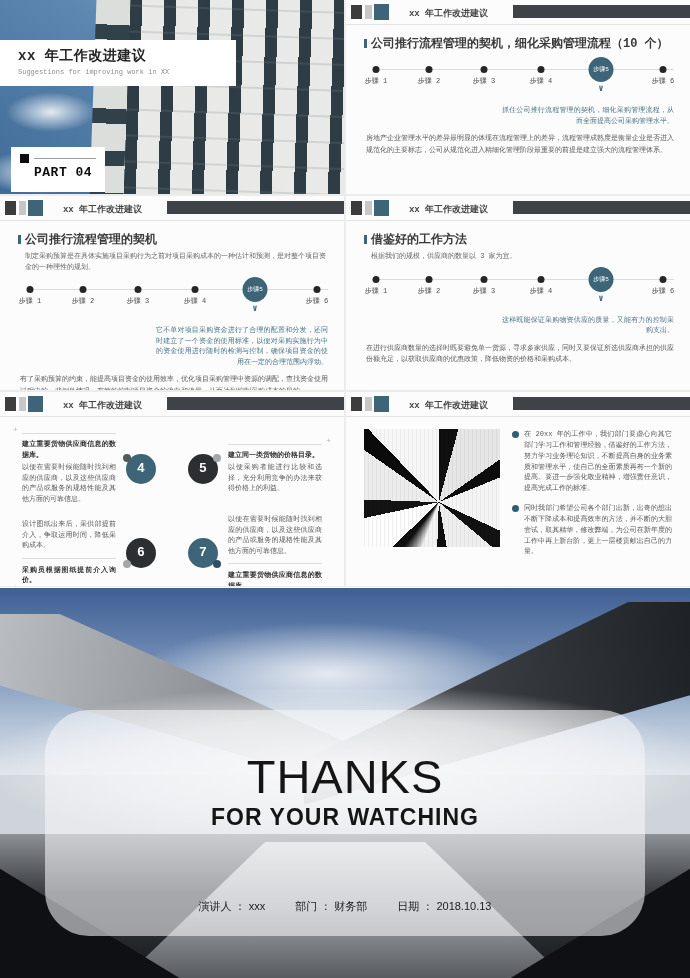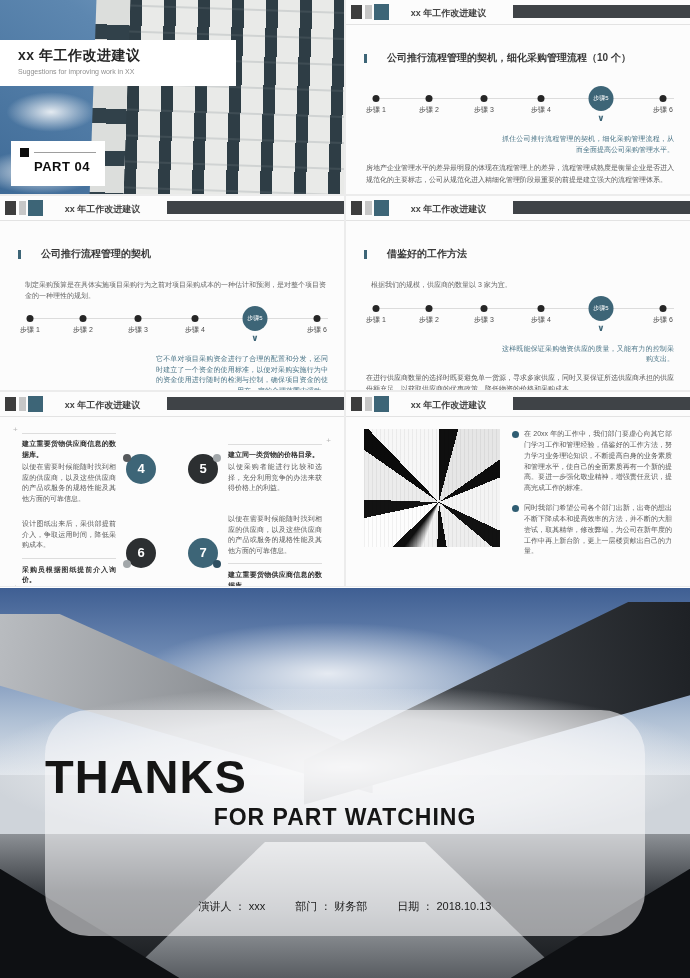--- a/index.html
+++ b/index.html
@@ -1,20 +1,20 @@
 <!DOCTYPE html>
 <html><head>
 <meta charset="utf-8">
 <style>
   html,body{margin:0;padding:0;background:#ffffff;}
   *{box-sizing:border-box;}
   body{font-family:"Liberation Sans","DejaVu Sans",sans-serif;}
   .page{width:690px;height:978px;background:#fff;position:relative;}
   .grid{display:grid;grid-template-columns:344px 344px;grid-auto-rows:194px;gap:2px;}
-  .slide{position:relative;background:#fcfcfc;overflow:hidden;outline:1px solid #ececec;}
+  .slide{position:relative;background:#fcfcfc;overflow:hidden;outline:1px solid #ececec;font-family:Liberation Mono, monospace;}
   
   .content::before{content:"";position:absolute;right:0;top:26px;width:62%;height:58%;
     background-image:radial-gradient(#dedede 0.5px,transparent 0.6px);background-size:4px 4px;opacity:.55;}
 
   
   .hdr{position:relative;height:25px;border-bottom:1px solid #e3e3e3;}
   .sq1{position:absolute;left:5px;top:5px;width:11px;height:14px;background:#3d3d3d;}
   .sq2{position:absolute;left:19px;top:5px;width:7px;height:14px;background:#c7c7c7;}
   .sq3{position:absolute;left:28px;top:4px;width:15px;height:16px;background:#3d6577;}
   .hdr-title{position:absolute;left:55px;top:7px;width:95px;text-align:center;font-size:9px;font-weight:bold;color:#454545;white-space:nowrap;}
@@ -27,29 +27,29 @@
   .cl1{left:6px;top:92px;width:90px;height:40px;}
   .cl2{left:-20px;top:150px;width:120px;height:44px;}
   .cv-f2{position:absolute;left:27%;top:-9%;width:16%;height:120%;transform:rotate(2deg);
     background:repeating-linear-gradient(180deg,#31414a 0 15px,#dcdedc 15px 42px);}
   .cv-f1{position:absolute;left:37%;top:-9%;width:76%;height:120%;transform:rotate(2deg);
     background:repeating-linear-gradient(180deg,rgba(120,130,135,.22) 0 2px,transparent 2px 26px),
                repeating-linear-gradient(90deg,#2e3d45 0 12px,#e9eae8 12px 34px);}
   .cover-band{position:absolute;left:0;top:40px;width:236px;height:46px;background:#fff;padding:7px 0 0 18px;}
   .cover-title{font-size:14px;font-weight:bold;color:#242424;letter-spacing:.5px;}
   .cover-sub{font-size:7px;color:#8f8f8f;margin-top:3px;}
-  .partbox{position:absolute;left:11px;bottom:8px;width:94px;height:45px;background:#fff;}
+  .partbox{position:absolute;left:11px;bottom:2px;width:94px;height:45px;background:#fff;}
   .partsq{position:absolute;left:9px;top:7px;width:9px;height:9px;background:#0d0d0d;}
   .partline{position:absolute;left:23px;top:11px;width:62px;height:1px;background:#9e9e9e;}
   .parttext{position:absolute;left:23px;top:18px;font-size:13px;font-weight:bold;color:#0d0d0d;letter-spacing:.5px;}
 
   
   .sec{display:flex;align-items:center;gap:4px;margin:10px 18px 0;position:relative;}
   .secbar{width:3px;height:9px;background:#3d6577;flex:none;}
-  .sec h3{font-size:10px;font-weight:bold;color:#3a3a3a;margin:16px;}
+  .sec h3{font-size:12px;font-weight:bold;color:#3a3a3a;margin:0;}
   .secbody{margin:3px 18px 0 25px;font-size:7px;color:#666;line-height:1.5;position:relative;}
   .timeline{position:relative;height:42px;margin-top:8px;}
   .tl-line{position:absolute;left:28px;right:16px;top:9px;height:1px;background:#dcdcdc;}
   .dot{position:absolute;top:6px;width:7px;height:7px;border-radius:50%;background:#262626;transform:translateX(-50%);}
   .dlabel{position:absolute;top:16px;transform:translateX(-50%);font-size:7px;color:#4d4d4d;white-space:nowrap;}
   .d1{left:30px;} .d2{left:83px;} .d3{left:138px;} .d4{left:195px;} .d6{left:317px;}
   .bigstep{position:absolute;left:255px;top:-3px;transform:translateX(-50%);width:25px;height:25px;border-radius:50%;
     background:#3d6577;color:#fff;font-size:6px;display:flex;align-items:center;justify-content:center;}
   .chev{position:absolute;left:255px;top:25px;transform:translateX(-50%);color:#3d6577;font-size:9px;line-height:1;font-weight:bold;}
   .callout{width:172px;margin:3px 16px 0 auto;font-size:7px;color:#4a7486;line-height:1.5;text-align:justify;text-align-last:right;position:relative;}
@@ -99,21 +99,21 @@
   .t-bldr{position:absolute;right:0;top:14px;width:56%;height:52%;background:linear-gradient(260deg,#1e2125,#52575d);
     clip-path:polygon(84% 0,100% 0,100% 46%,0 100%,0 78%);}
   .t-mist{position:absolute;left:0;right:0;top:26%;height:40%;
     background:radial-gradient(ellipse at 50% 50%,rgba(255,255,255,.95) 0%,rgba(240,242,244,.7) 45%,rgba(230,233,236,0) 75%);}
   .t-floor{position:absolute;left:0;right:0;bottom:0;height:37%;background:linear-gradient(180deg,#8d9196 0%,#3a3e43 40%,#15171a 100%);}
   .t-walk{position:absolute;bottom:0;left:18%;width:64%;height:35%;
     background:linear-gradient(180deg,#d8dadc 0%,#9fa3a7 50%,#585c61 100%);clip-path:polygon(32% 0,68% 0,100% 100%,0 100%);}
   .t-wl{position:absolute;bottom:0;left:0;width:26%;height:28%;background:#0e1013;clip-path:polygon(0 0,100% 100%,0 100%);}
   .t-wr{position:absolute;bottom:0;right:0;width:26%;height:28%;background:#0e1013;clip-path:polygon(100% 0,100% 100%,0 100%);}
   .t-panel{position:absolute;left:45px;right:45px;top:122px;height:226px;border-radius:44px;background:rgba(246,247,248,.58);}
-  .t-title{margin:42px 0 0;font-size:47px;font-weight:700;color:#151515;letter-spacing:1px;line-height:1.05;}
+  .t-title{margin:42px 0 0;text-align:center;font-size:47px;font-weight:400;color:#151515;letter-spacing:1px;line-height:1.05;}
   .t-sub{text-align:center;font-size:23px;font-weight:800;color:#151515;letter-spacing:1px;margin-top:3px;}
   .t-meta{position:absolute;left:0;right:0;bottom:22px;display:flex;justify-content:center;gap:30px;font-size:11px;color:#1c1c1c;}
 </style>
 </head>
 <body>
 
 <div class="page">
   <div class="grid">
 
     <section class="slide cover">
@@ -305,21 +305,21 @@
     <div class="t-sky"></div>
     <div class="t-bldl"></div>
     <div class="t-bldr"></div>
     <div class="t-mist"></div>
     <div class="t-floor"></div>
     <div class="t-walk"></div>
     <div class="t-wl"></div>
     <div class="t-wr"></div>
     <div class="t-panel">
       <div class="t-title">THANKS</div>
-      <div class="t-sub">FOR PART WATCHING</div>
+      <div class="t-sub">FOR YOUR WATCHING</div>
       <div class="t-meta">
         <span>演讲人 ： xxx</span>
         <span>部门 ： 财务部</span>
         <span>日期 ：  2018.10.13</span>
       </div>
     </div>
   </section>
 </div>
 
 </body></html>

